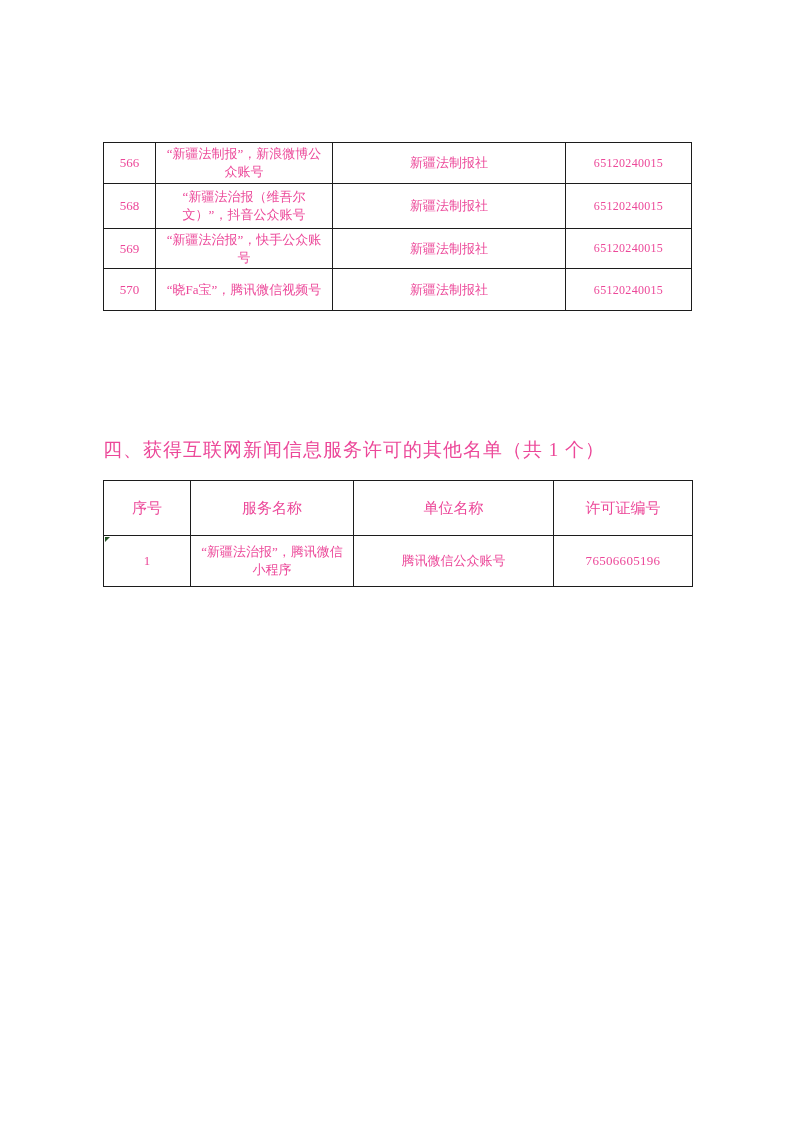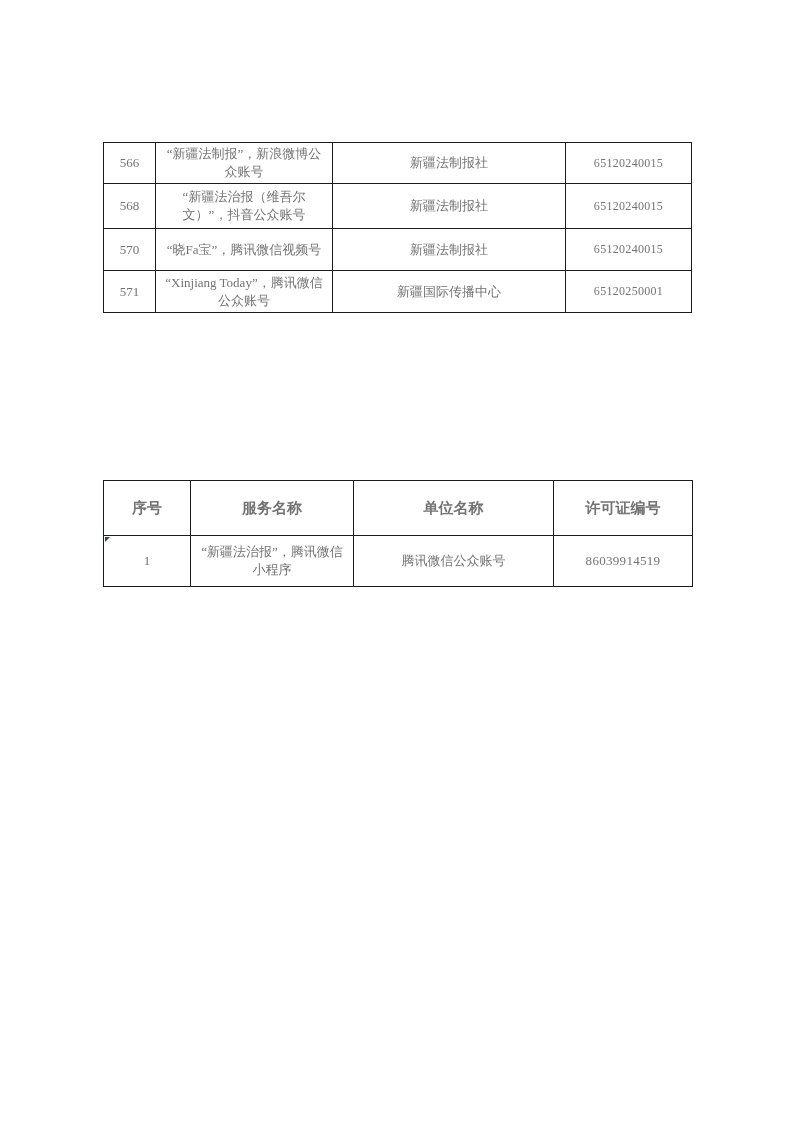--- a/index.html
+++ b/index.html
@@ -2,21 +2,21 @@
 <html><head>
 <meta charset="utf-8">
 <style>
   html, body { margin: 0; padding: 0; background: #ffffff; }
   .page {
     position: relative;
     width: 694px;
     height: 1122px;
     background: #ffffff;
     font-family: "Liberation Serif", "DejaVu Serif", serif;
-    color: #737373;
+    color: #ec4899;
     overflow: hidden;
   }
   table.doc-table {
     position: absolute;
     border-collapse: collapse;
     table-layout: fixed;
     background: #fff;
   }
   table.doc-table td, table.doc-table th {
     border: 1px solid #1c1c1c;
@@ -24,21 +24,21 @@
     vertical-align: middle;
     padding: 2px 5px;
     font-size: 13px;
     line-height: 1.35;
     font-weight: 400;
     word-break: break-word;
   }
   table.doc-table td.license { font-size: 12px; letter-spacing: 0.3px; }
   table.doc-table th {
     font-size: 15px;
-    font-weight: 700;
+    font-weight: 400;
     padding: 15px 4px;
   }
   
   #table-continuation { left: 103px; top: 142px; width: 588px; }
   
   #table-other { left: 103px; top: 480px; width: 589px; }
   #table-other td { font-size: 13px; }
   .section-heading {
     position: absolute;
     left: 103px;
@@ -78,54 +78,55 @@
         <td>“新疆法制报”，新浪微博公众账号</td>
         <td>新疆法制报社</td>
         <td class="license">65120240015</td>
       </tr>
       <tr style="height:45px">
         <td>568</td>
         <td>“新疆法治报（维吾尔文）”，抖音公众账号</td>
         <td>新疆法制报社</td>
         <td class="license">65120240015</td>
       </tr>
+      <tr style="height:34px">
+        <td>569</td>
+        <td>“新疆法治报”，快手公众账号</td>
+        <td>新疆法制报社</td>
+        <td class="license">65120240015</td>
+      </tr>
       <tr style="height:42px">
         <td>570</td>
         <td>“晓Fa宝”，腾讯微信视频号</td>
         <td>新疆法制报社</td>
         <td class="license">65120240015</td>
       </tr>
-      <tr style="height:42px">
-        <td>571</td>
-        <td>“Xinjiang Today”，腾讯微信公众账号</td>
-        <td>新疆国际传播中心</td>
-        <td class="license">65120250001</td>
-      </tr>
     </tbody>
   </table>
 
+  <div class="section-heading">四、获得互联网新闻信息服务许可的其他名单（共 1 个）</div>
 
   <table class="doc-table" id="table-other">
     <colgroup>
       <col style="width:87px">
         <col style="width:163px">
         <col style="width:200px">
         <col style="width:139px">
     </colgroup>
     <tbody>
       <tr style="height:55px">
         <th>序号</th>
         <th>服务名称</th>
         <th>单位名称</th>
         <th>许可证编号</th>
       </tr>
       <tr style="height:51px">
         <td>1</td>
         <td>“新疆法治报”，腾讯微信小程序</td>
         <td>腾讯微信公众账号</td>
-        <td class="license">86039914519</td>
+        <td class="license">76506605196</td>
       </tr>
     </tbody>
   </table>
 
   <div class="cell-marker"></div>
 
 </div>
 
 </body></html>

